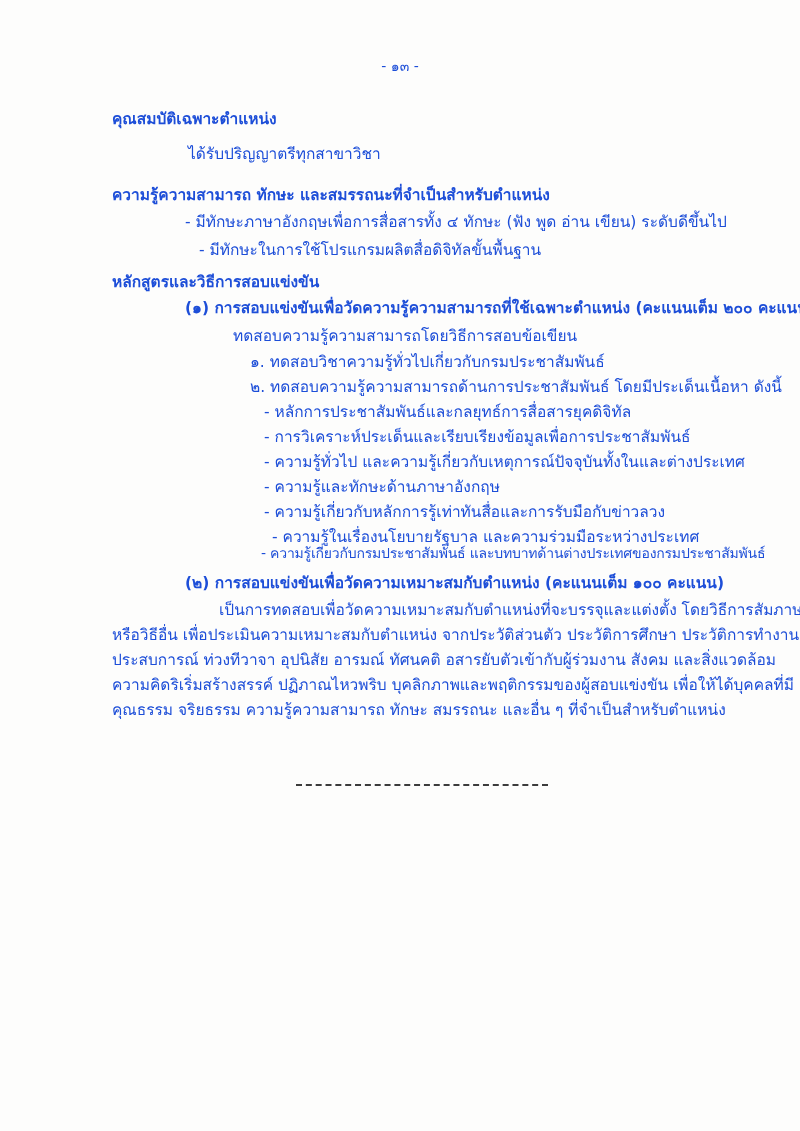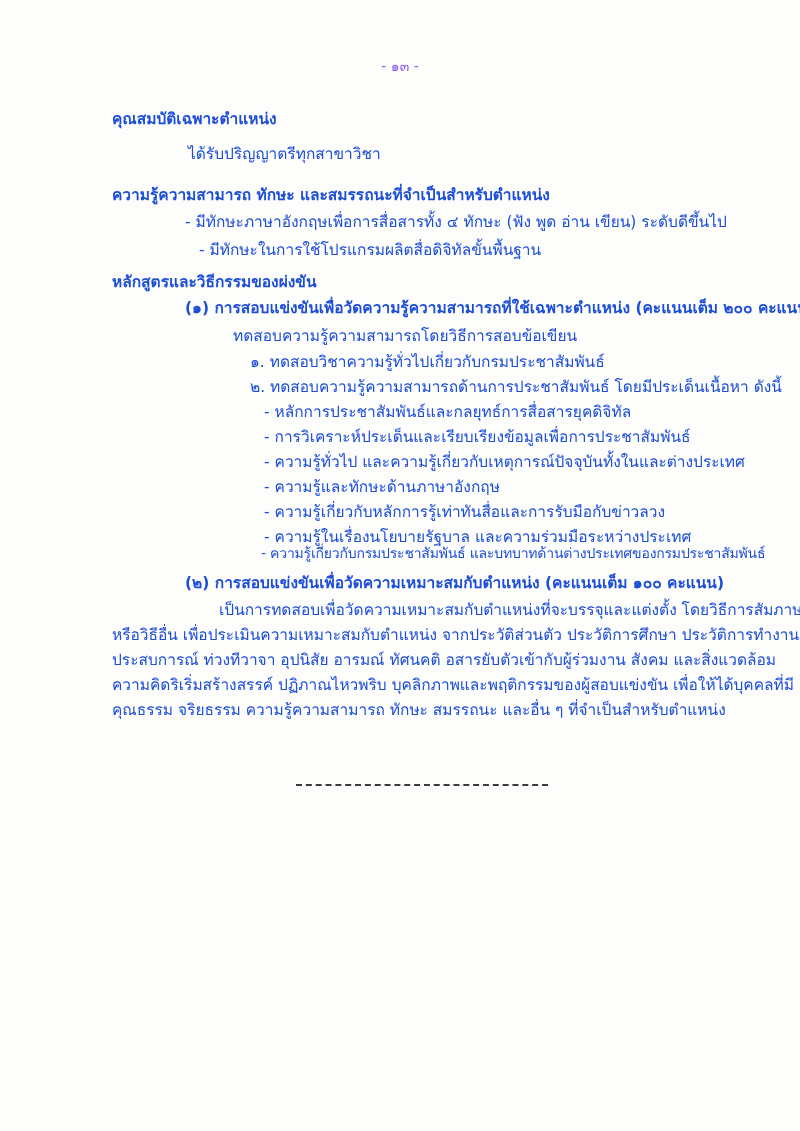--- a/index.html
+++ b/index.html
@@ -18,21 +18,21 @@
     line-height:22px;
     white-space:nowrap;
     color:#1d4ed8;
   }
   .b{font-weight:bold;}
   .pageno{
     position:absolute;
     top:55px;left:0;width:800px;
     text-align:center;
     font-size:14px;
-    color:#8b5cf6;
+    color:#1d4ed8;
   }
   .condensed{font-size:14px;letter-spacing:-0.2px;}
   .sep{
     position:absolute;
     top:784px;left:296px;width:252px;height:0;
     border-top:2.5px dashed #3c3c3c;
   }
 </style>
 </head>
 <body>
@@ -41,33 +41,33 @@
 
   <div class="pageno">- ๑๓ -</div>
 
   <div class="l b" style="top:108px;left:112px;">คุณสมบัติเฉพาะตำแหน่ง</div>
   <div class="l" style="top:143px;left:188px;">ได้รับปริญญาตรีทุกสาขาวิชา</div>
 
   <div class="l b" style="top:184px;left:112px;">ความรู้ความสามารถ ทักษะ และสมรรถนะที่จำเป็นสำหรับตำแหน่ง</div>
   <div class="l" style="top:211px;left:185px;">- มีทักษะภาษาอังกฤษเพื่อการสื่อสารทั้ง ๔ ทักษะ (ฟัง พูด อ่าน เขียน) ระดับดีขึ้นไป</div>
   <div class="l" style="top:239px;left:199px;">- มีทักษะในการใช้โปรแกรมผลิตสื่อดิจิทัลขั้นพื้นฐาน</div>
 
-  <div class="l b" style="top:271px;left:112px;">หลักสูตรและวิธีกรรมของผ่งขัน</div>
+  <div class="l b" style="top:271px;left:112px;">หลักสูตรและวิธีการสอบแข่งขัน</div>
 
   <div class="l b" style="top:297px;left:185px;">(๑)  การสอบแข่งขันเพื่อวัดความรู้ความสามารถที่ใช้เฉพาะตำแหน่ง (คะแนนเต็ม ๒๐๐ คะแนน)</div>
   <div class="l" style="top:325px;left:220px;margin-left:13px;">ทดสอบความรู้ความสามารถโดยวิธีการสอบข้อเขียน</div>
   <div class="l" style="top:351px;left:250px;">๑. ทดสอบวิชาความรู้ทั่วไปเกี่ยวกับกรมประชาสัมพันธ์</div>
   <div class="l" style="top:376px;left:250px;">๒. ทดสอบความรู้ความสามารถด้านการประชาสัมพันธ์ โดยมีประเด็นเนื้อหา ดังนี้</div>
 
   <div class="l" style="top:401px;left:264px;">- หลักการประชาสัมพันธ์และกลยุทธ์การสื่อสารยุคดิจิทัล</div>
   <div class="l" style="top:426px;left:264px;">- การวิเคราะห์ประเด็นและเรียบเรียงข้อมูลเพื่อการประชาสัมพันธ์</div>
   <div class="l" style="top:451px;left:264px;text-align:center;">- ความรู้ทั่วไป และความรู้เกี่ยวกับเหตุการณ์ปัจจุบันทั้งในและต่างประเทศ</div>
   <div class="l" style="top:476px;left:264px;">- ความรู้และทักษะด้านภาษาอังกฤษ</div>
   <div class="l" style="top:501px;left:264px;">- ความรู้เกี่ยวกับหลักการรู้เท่าทันสื่อและการรับมือกับข่าวลวง</div>
-  <div class="l" style="top:526px;left:264px;text-align:center;">- ความรู้ในเรื่องนโยบายรัฐบาล และความร่วมมือระหว่างประเทศ</div>
+  <div class="l" style="top:526px;left:272px;text-align:center;">- ความรู้ในเรื่องนโยบายรัฐบาล และความร่วมมือระหว่างประเทศ</div>
   <div class="l condensed" style="top:542px;left:261px;">- ความรู้เกี่ยวกับกรมประชาสัมพันธ์ และบทบาทด้านต่างประเทศของกรมประชาสัมพันธ์</div>
 
   <div class="l b" style="top:572px;left:185px;">(๒) การสอบแข่งขันเพื่อวัดความเหมาะสมกับตำแหน่ง (คะแนนเต็ม ๑๐๐ คะแนน)</div>
   <div class="l" style="top:599px;left:219px;">เป็นการทดสอบเพื่อวัดความเหมาะสมกับตำแหน่งที่จะบรรจุและแต่งตั้ง โดยวิธีการสัมภาษณ์</div>
   <div class="l" style="top:624px;left:112px;">หรือวิธีอื่น เพื่อประเมินความเหมาะสมกับตำแหน่ง จากประวัติส่วนตัว ประวัติการศึกษา ประวัติการทำงาน</div>
   <div class="l" style="top:649px;left:112px;">ประสบการณ์ ท่วงทีวาจา อุปนิสัย อารมณ์ ทัศนคติ อสารยับตัวเข้ากับผู้ร่วมงาน สังคม และสิ่งแวดล้อม</div>
   <div class="l" style="top:674px;left:112px;">ความคิดริเริ่มสร้างสรรค์ ปฏิภาณไหวพริบ บุคลิกภาพและพฤติกรรมของผู้สอบแข่งขัน เพื่อให้ได้บุคคลที่มี</div>
   <div class="l" style="top:699px;left:112px;">คุณธรรม จริยธรรม ความรู้ความสามารถ ทักษะ สมรรถนะ และอื่น ๆ ที่จำเป็นสำหรับตำแหน่ง</div>
 
   <div class="sep"></div>

